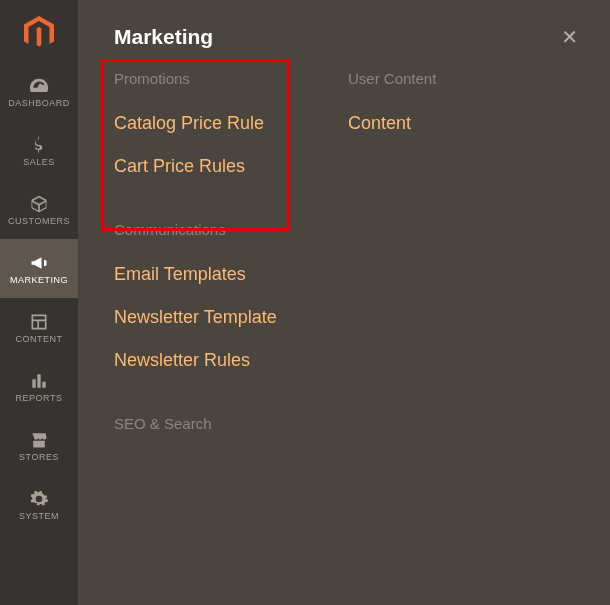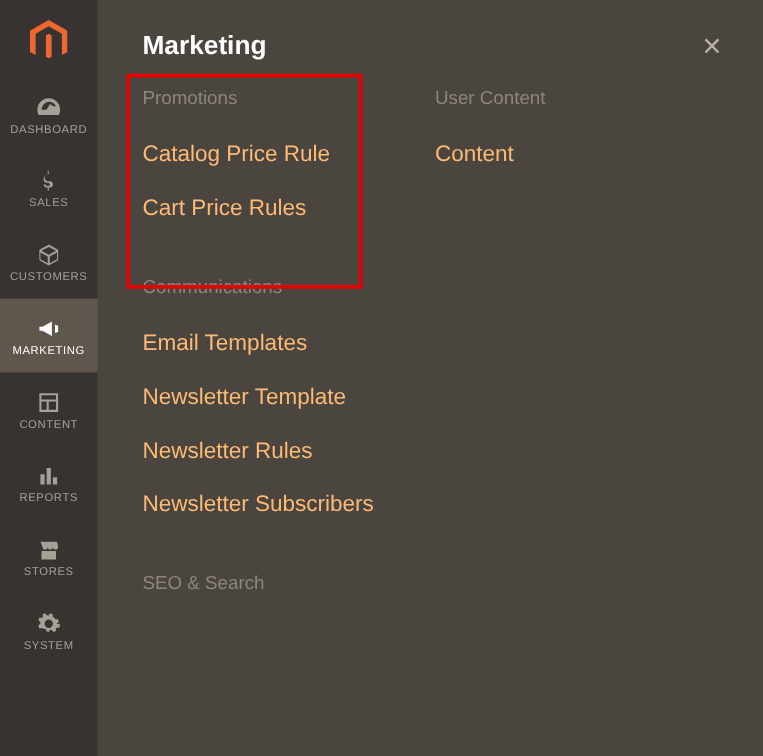--- a/index.html
+++ b/index.html
@@ -202,21 +202,20 @@
         <div class="section-title">Promotions</div>
         <a class="menu-link">Catalog Price Rule</a>
         <a class="menu-link">Cart Price Rules</a>
       </div>
 
       <div class="section">
         <div class="section-title">Communications</div>
         <a class="menu-link">Email Templates</a>
         <a class="menu-link">Newsletter Template</a>
         <a class="menu-link">Newsletter Rules</a>
-        <a class="menu-link">Newsletter Subscribers</a>
       </div>
 
       <div class="section">
         <div class="section-title">SEO &amp; Search</div>
       </div>
 
     </div>
 
     <div class="col">
       <div class="section">

